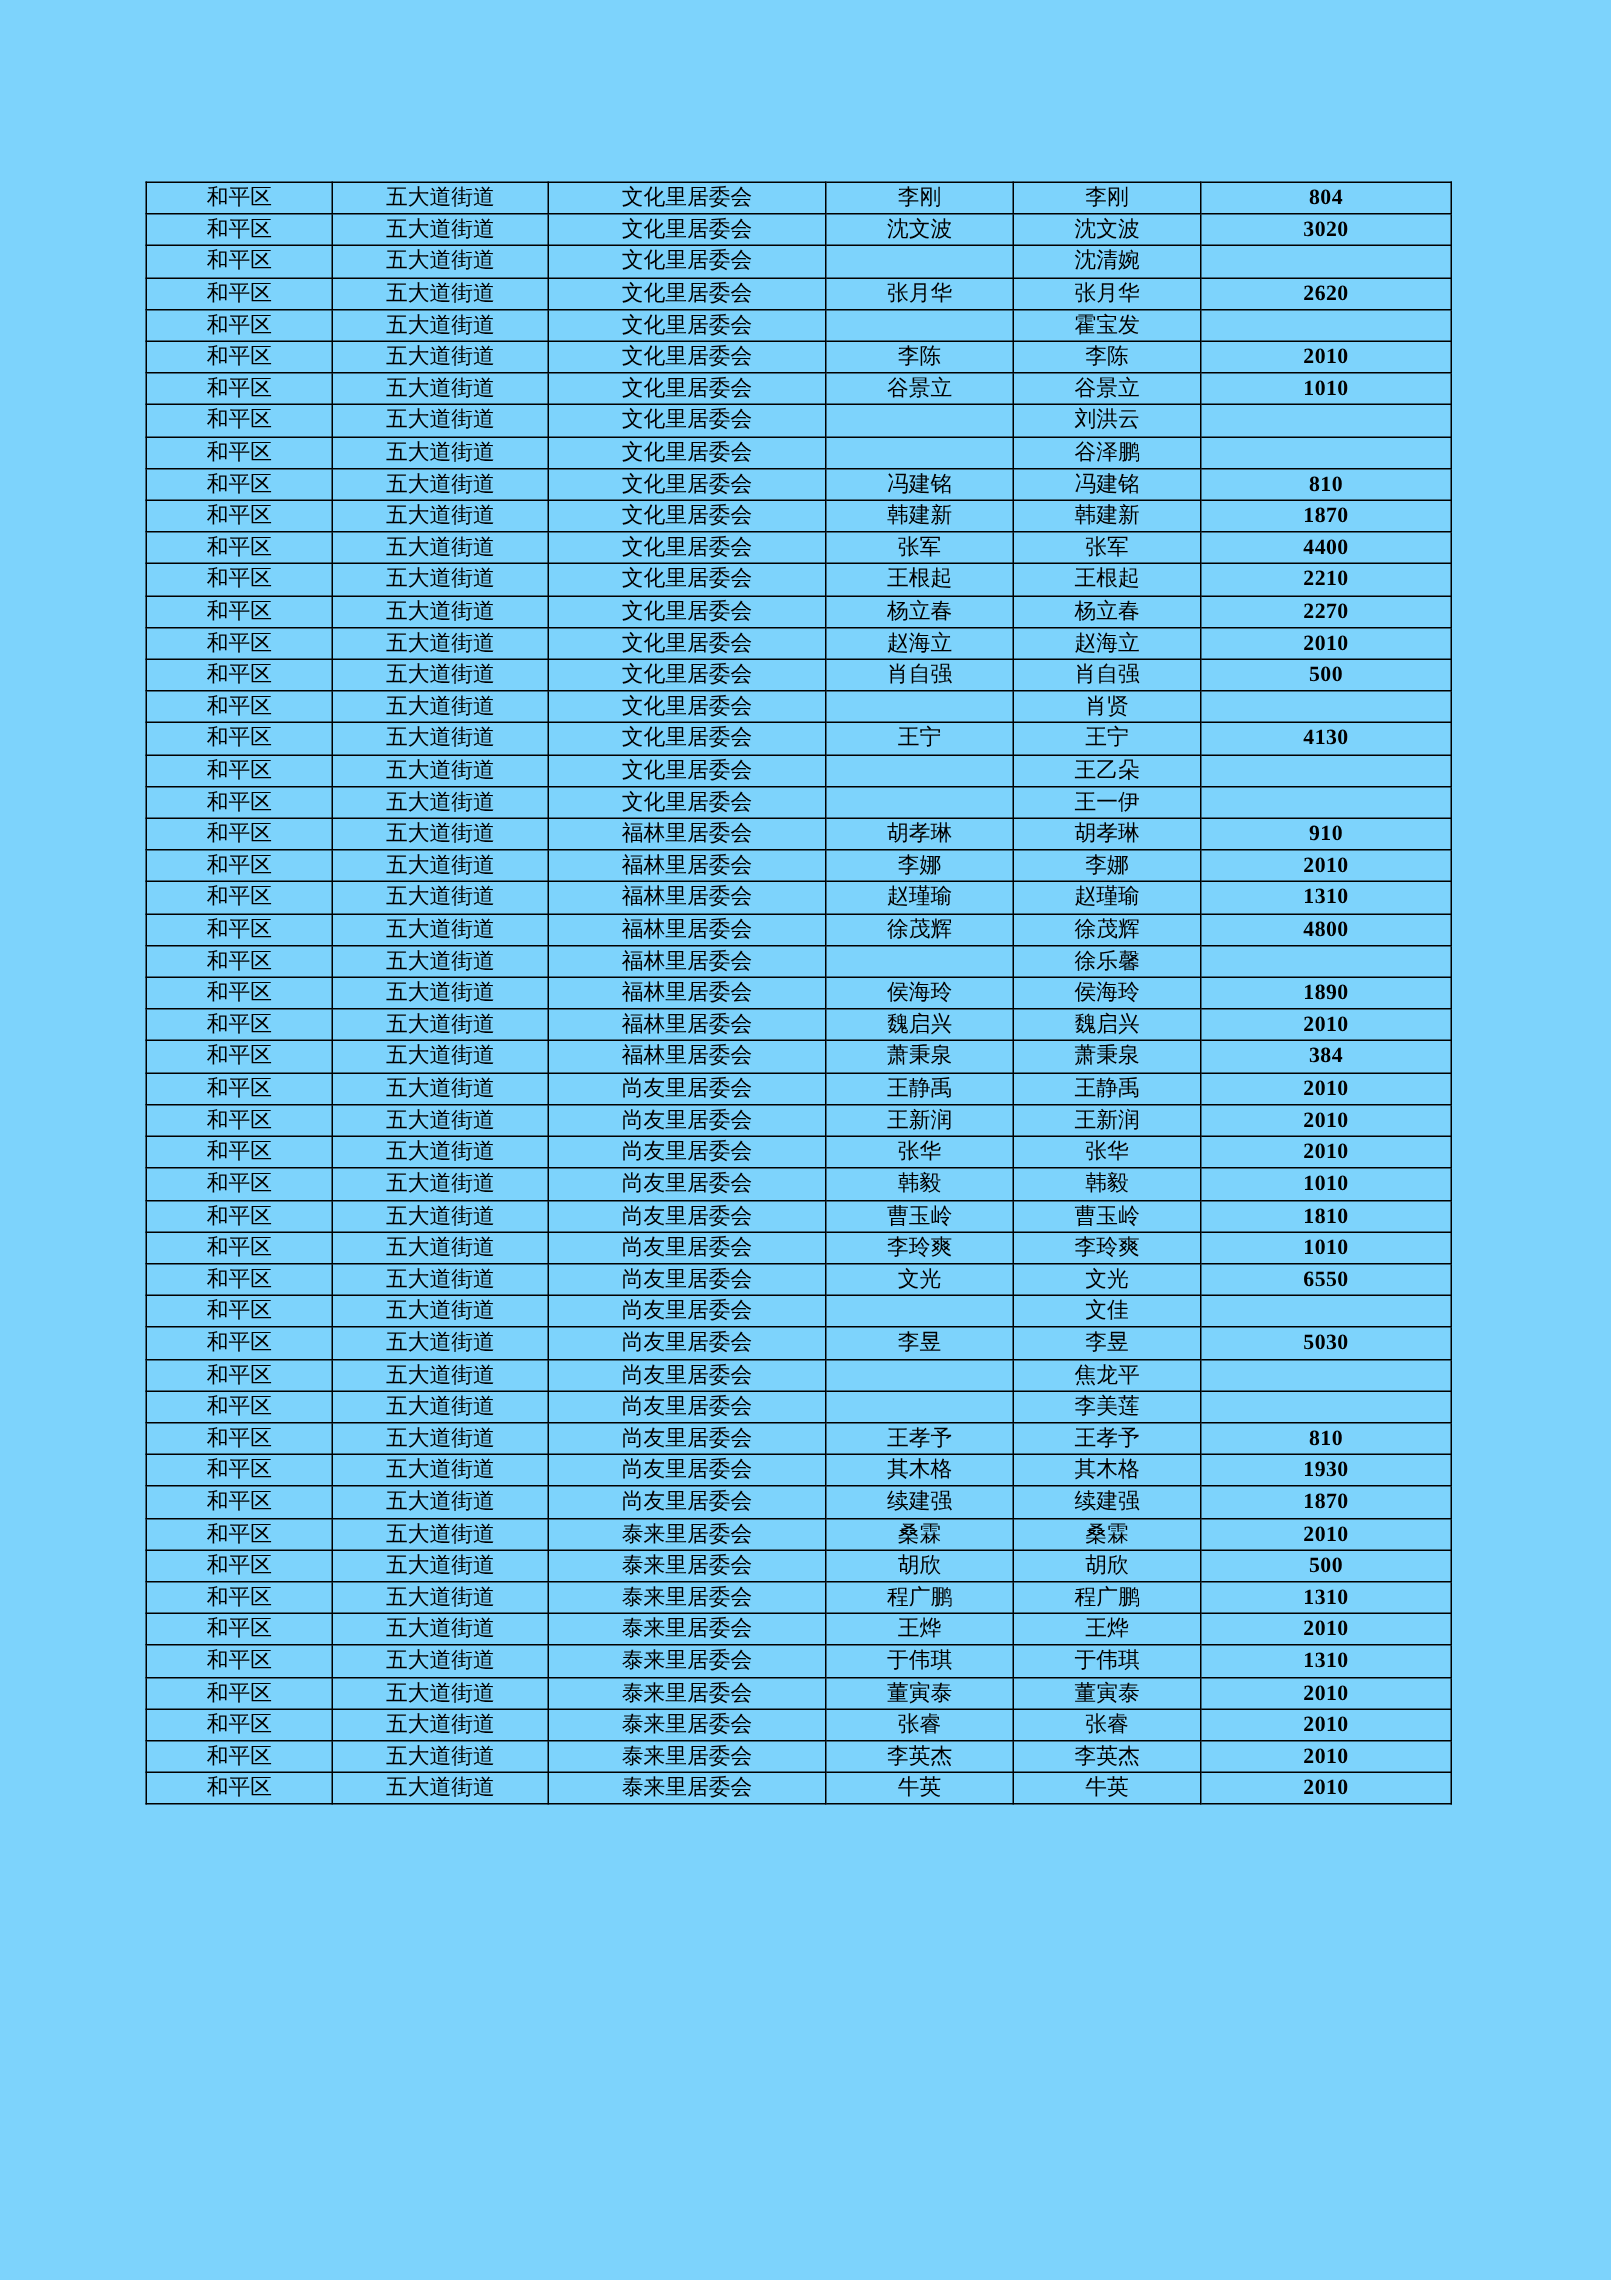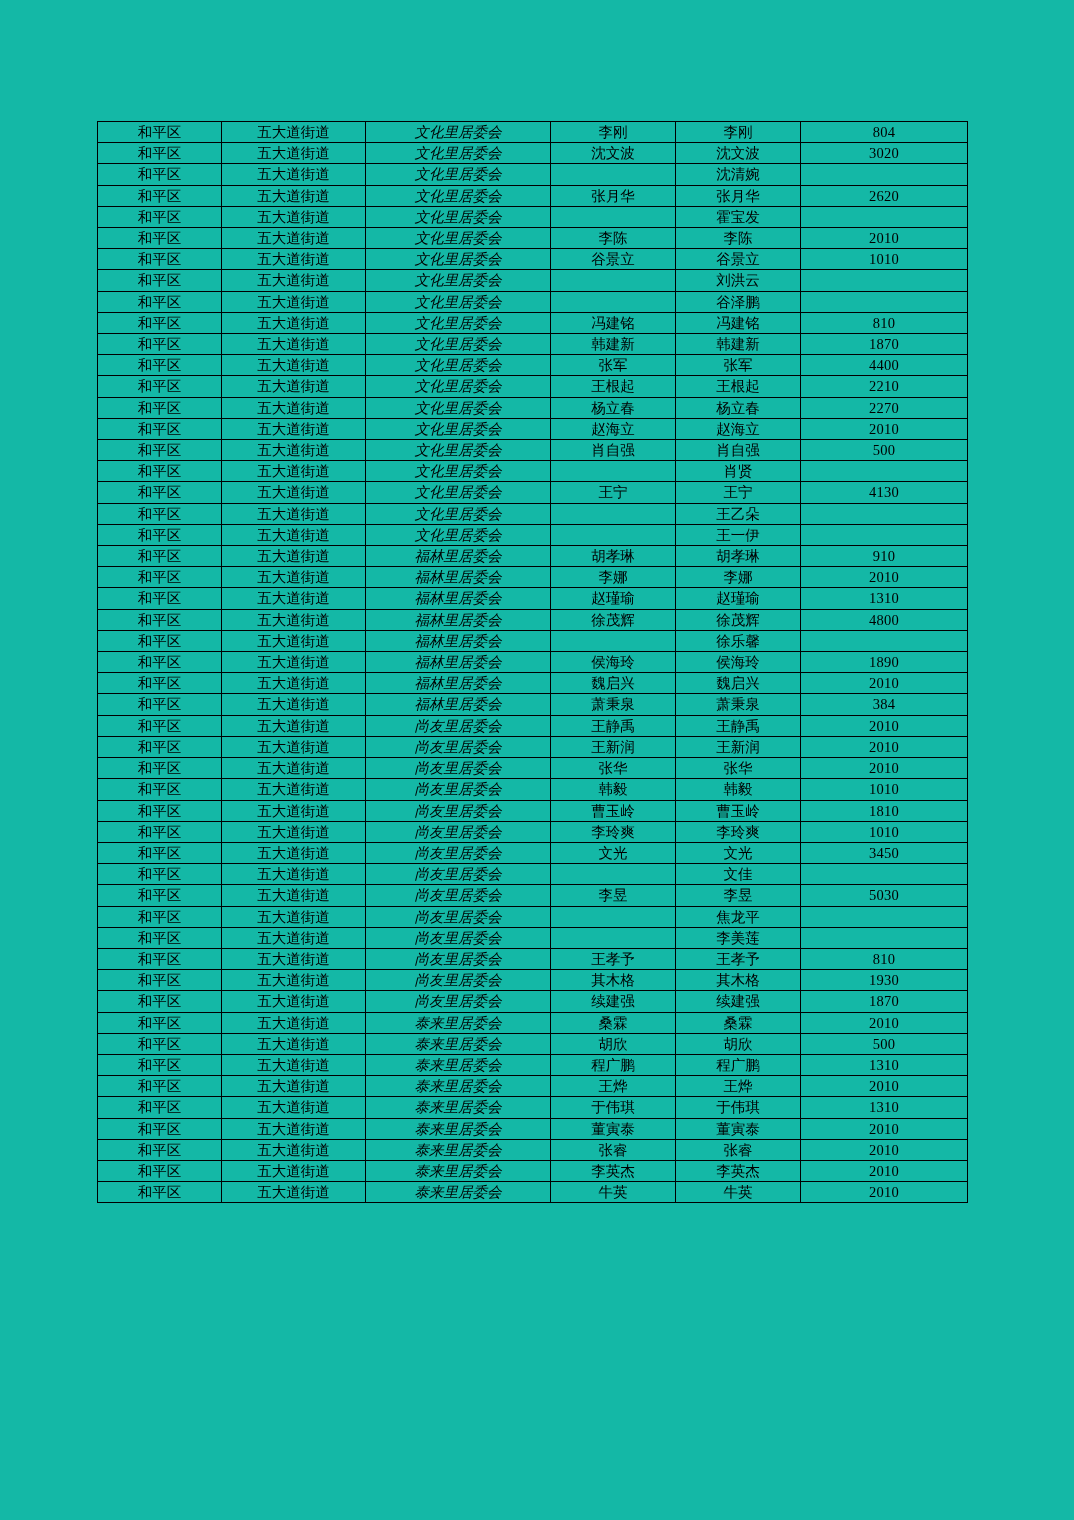--- a/index.html
+++ b/index.html
@@ -11,21 +11,21 @@
     width: 1074px;
     height: 1520px;
     font-family: "Liberation Serif", "DejaVu Serif", serif;
     color: #000000;
     overflow: hidden;
   }
   .page {
     position: relative;
     width: 1074px;
     height: 1520px;
-    background: #14b8a6;
+    background: #7dd3fc;
   }
   .table-wrap {
     position: absolute;
     left: 97px;
     top: 121px;
     width: 840px;
   }
   table.grid {
     border-collapse: collapse;
     table-layout: fixed;
@@ -38,24 +38,24 @@
     line-height: 20.2px;
     padding: 0 2px;
     text-align: center;
     vertical-align: middle;
     font-size: 14.5px;
     white-space: nowrap;
     overflow: hidden;
   }
   td.c-district  { width: 119px; }
   td.c-street    { width: 139px; }
-  td.c-committee { width: 180px; font-style: italic; }
+  td.c-committee { width: 180px; }
   td.c-applicant { width: 120px; }
   td.c-person    { width: 120px; }
-  td.c-amount    { width: 162px; font-family: "Liberation Serif", "DejaVu Serif", serif; }
+  td.c-amount    { width: 162px; font-family: "Liberation Serif", "DejaVu Serif", serif; font-weight: bold; }
   td.num { font-size: 14px; letter-spacing: 0.3px; }
   td.empty { }
 </style>
 </head>
 <body>
 
 <div class="page">
   <div class="table-wrap">
     <table class="grid">
       <tbody id="table-body">
@@ -330,21 +330,21 @@
             <td class="c-applicant">李玲爽</td>
             <td class="c-person">李玲爽</td>
             <td class="c-amount num">1010</td>
           </tr>
           <tr>
             <td class="c-district">和平区</td>
             <td class="c-street">五大道街道</td>
             <td class="c-committee">尚友里居委会</td>
             <td class="c-applicant">文光</td>
             <td class="c-person">文光</td>
-            <td class="c-amount num">3450</td>
+            <td class="c-amount num">6550</td>
           </tr>
           <tr>
             <td class="c-district">和平区</td>
             <td class="c-street">五大道街道</td>
             <td class="c-committee">尚友里居委会</td>
             <td class="c-applicant empty"></td>
             <td class="c-person">文佳</td>
             <td class="c-amount num empty"></td>
           </tr>
           <tr>

